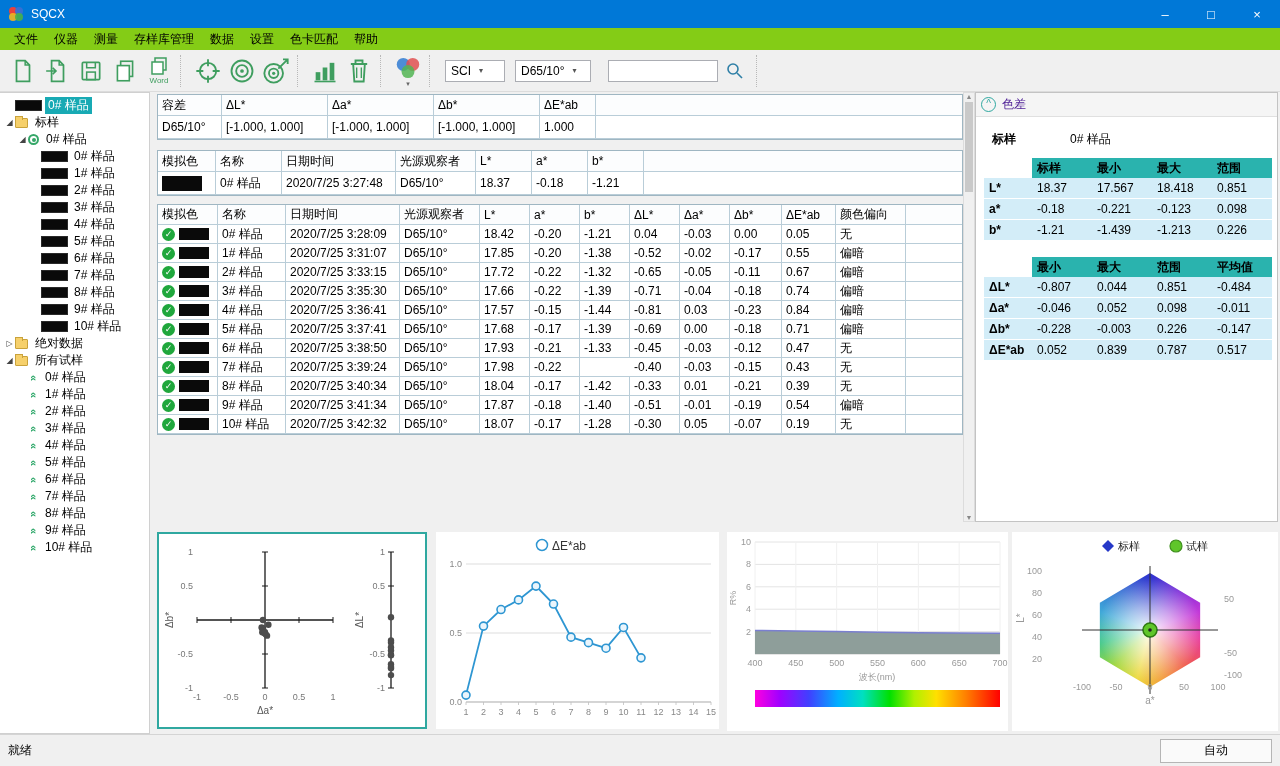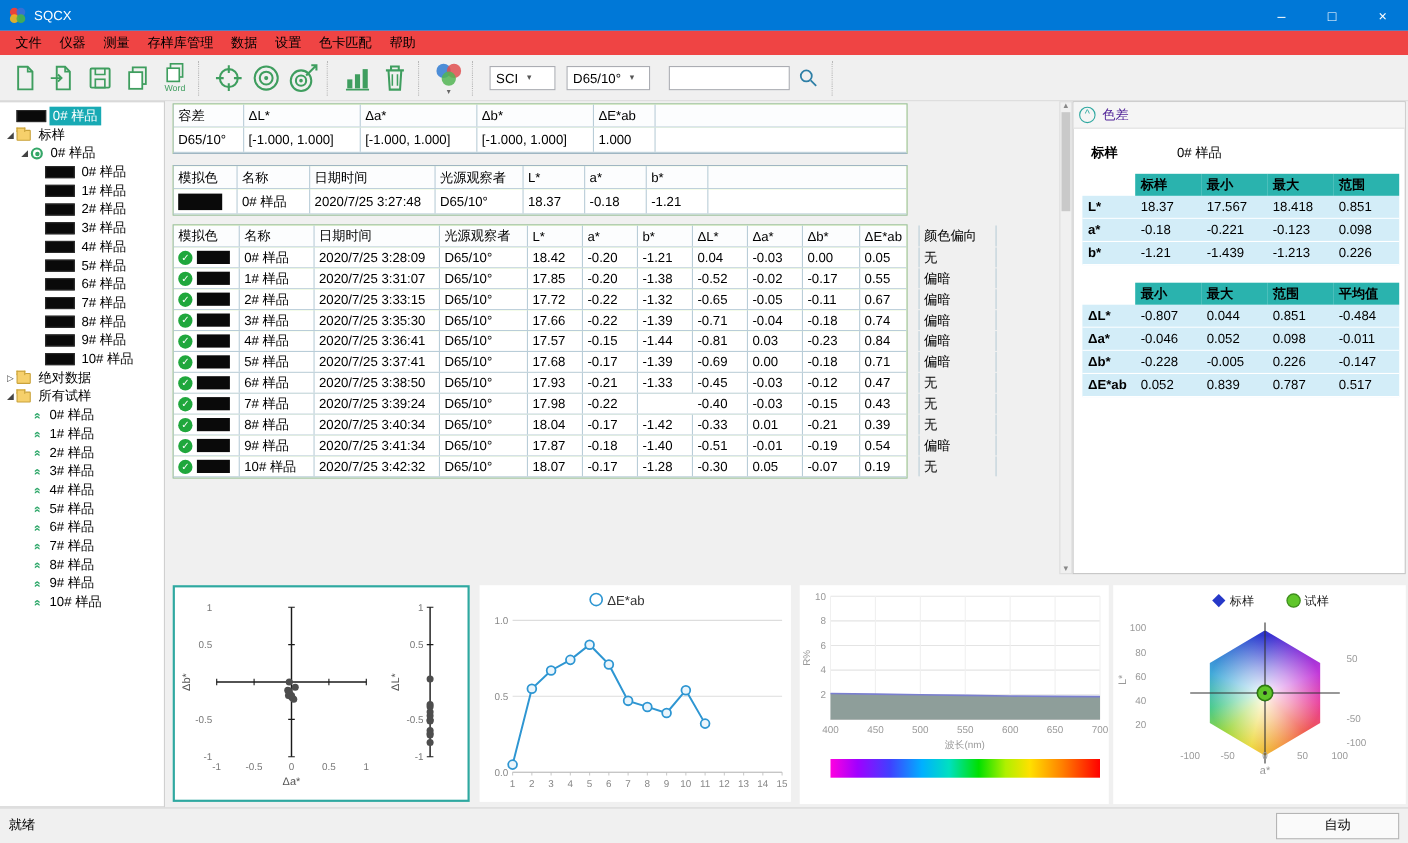--- a/index.html
+++ b/index.html
@@ -8,21 +8,21 @@
 svg text{font-family:"Liberation Sans","DejaVu Sans",sans-serif;}
 
 
 .titlebar{position:absolute;left:0;top:0;width:1280px;height:28px;background:#0078D7;display:flex;align-items:center;color:#fff;}
 .app-icon{width:16px;height:16px;margin-left:8px;}
 .titlebar .title{font-size:12px;margin-left:7px;}
 .win-btns{margin-left:auto;display:flex;height:100%;}
 .win-btn{width:46px;height:100%;display:flex;align-items:center;justify-content:center;font-size:13px;}
 
 
-.menubar{position:absolute;left:0;top:28px;width:1280px;height:22px;background:#ef4444;display:flex;align-items:center;padding-left:6px;}
+.menubar{position:absolute;left:0;top:28px;width:1280px;height:22px;background:#84cc16;display:flex;align-items:center;padding-left:6px;}
 .menu-item{padding:2px 8px;}
 
 
 .toolbar{position:absolute;left:0;top:50px;width:1280px;height:42px;background:#f0f0f0;display:flex;align-items:center;padding-left:6px;border-bottom:1px solid #dcdcdc;}
 .tb-btn{min-width:34px;height:40px;display:flex;flex-direction:column;align-items:center;justify-content:center;}
 .tb-label{font-size:8px;color:#3F9E5F;line-height:8px;}
 .tb-drop{font-size:7px;color:#666;line-height:6px;}
 .tb-sep{width:7px;height:32px;border-left:1px dotted #b8b8b8;margin:0 4px;}
 .tb-select{height:22px;background:#fff;border:1px solid #abadb3;display:flex;align-items:center;padding:0 5px;margin:0 5px;}
 .tb-select .arrow{font-size:8px;color:#555;margin-left:8px;}
@@ -35,21 +35,21 @@
 .tree-swatch{width:27px;height:11px;background:#0a0a0a;border:1px solid #2a2a2a;flex:none;margin-right:3px;}
 .tree-folder{width:13px;height:10px;background:#F6D06B;border:1px solid #C9A23B;border-radius:1px;position:relative;flex:none;margin-right:4px;}
 .tree-folder:before{content:"";position:absolute;top:-3px;left:-1px;width:6px;height:3px;background:#F6D06B;border:1px solid #C9A23B;border-bottom:none;}
 .tree-target{width:11px;height:11px;border:2px solid #35A768;border-radius:50%;position:relative;flex:none;margin-right:4px;}
 .tree-target:before{content:"";position:absolute;left:1.5px;top:1.5px;width:4px;height:4px;border-radius:50%;background:#35A768;}
 .tree-arrows{color:#2FA86A;font-size:11px;font-weight:bold;flex:none;width:12px;text-align:center;margin-right:2px;transform:rotate(90deg);}
 .tree-label{padding:0 3px;}
 .tree-label.sel{background:#18AAB4;color:#fff;}
 
 
-.band{position:absolute;left:157px;width:668px;background:#bef264;border:1px solid #9fb6c2;}
+.band{position:absolute;left:157px;width:806px;background:#a3a3a3;border:1px solid #9fb6c2;}
 #band-tol{top:94px;height:46px;}
 #band-std{top:150px;height:46px;}
 #band-smp{top:204px;height:231px;}
 .trow{display:flex;border-bottom:1px solid #b9cdd8;background:#fff;}
 .trow.head{background:#fcfdfe;}
 .h21{height:21px;}.h23{height:23px;}.h20{height:20px;}.h19{height:19px;}
 .tcell{border-right:1px solid #b9cdd8;padding:0 4px;overflow:hidden;white-space:nowrap;display:flex;align-items:center;flex:none;}
 .tcell.fill{flex:1;border-right:none;}
 .chk{width:13px;height:13px;border-radius:50%;background:#1FA73C;color:#fff;font-size:9px;display:flex;align-items:center;justify-content:center;margin-right:4px;flex:none;}
 .swatch{width:30px;height:12px;background:#0a0a0a;flex:none;}
@@ -686,21 +686,21 @@
       <div class="sp-trow sp-data">
         <span class="sp-cell lbl" style="width: 48px;">Δa*</span>
         <span class="sp-cell" style="width: 60px;">-0.046</span>
         <span class="sp-cell" style="width: 60px;">0.052</span>
         <span class="sp-cell" style="width: 60px;">0.098</span>
         <span class="sp-cell" style="width: 60px;">-0.011</span>
       </div>
       <div class="sp-trow sp-data">
         <span class="sp-cell lbl" style="width: 48px;">Δb*</span>
         <span class="sp-cell" style="width: 60px;">-0.228</span>
-        <span class="sp-cell" style="width: 60px;">-0.005</span>
+        <span class="sp-cell" style="width: 60px;">-0.003</span>
         <span class="sp-cell" style="width: 60px;">0.226</span>
         <span class="sp-cell" style="width: 60px;">-0.147</span>
       </div>
       <div class="sp-trow sp-data">
         <span class="sp-cell lbl" style="width: 48px;">ΔE*ab</span>
         <span class="sp-cell" style="width: 60px;">0.052</span>
         <span class="sp-cell" style="width: 60px;">0.839</span>
         <span class="sp-cell" style="width: 60px;">0.787</span>
         <span class="sp-cell" style="width: 60px;">0.517</span>
       </div>

